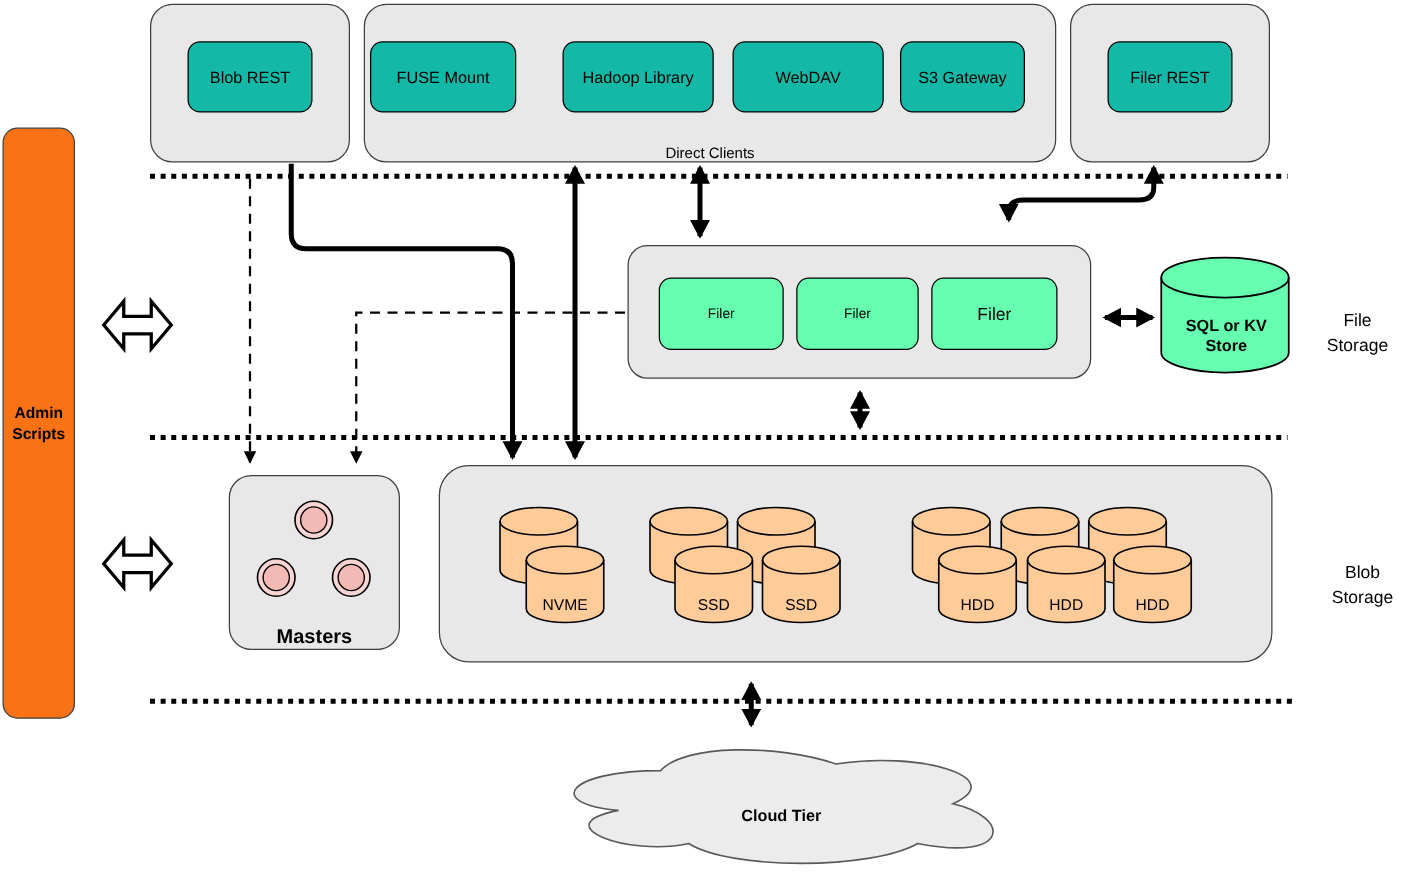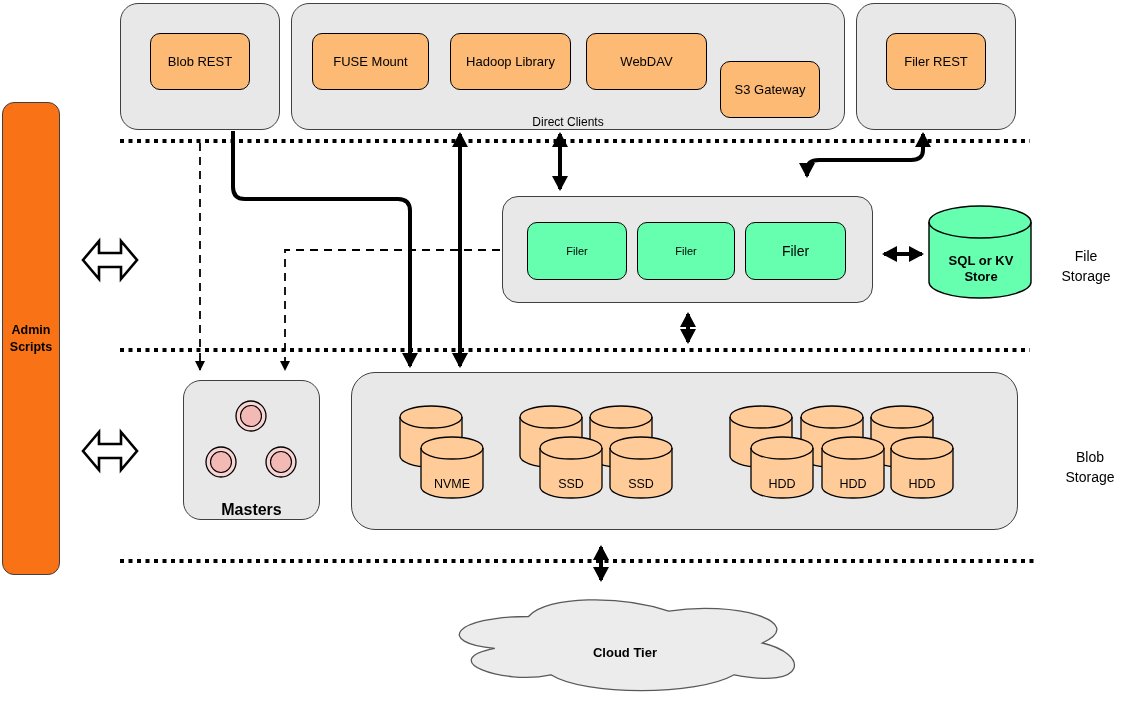--- a/index.html
+++ b/index.html
@@ -6,40 +6,40 @@
   .canvas {
     position:relative; width:1121px; height:701px; background:#ffffff;
     font-family:"Liberation Sans", sans-serif; color:#000;
     overflow:hidden;
   }
   .abs { position:absolute; box-sizing:border-box; }
   .container {
     background:#e8e8e8; border:1.3px solid #404040; border-radius:18px; z-index:1;
   }
   .obox {
-    background:#fdba74; border:1.3px solid #000; border-radius:10px; z-index:1;
+    background:#14b8a6; border:1.3px solid #000; border-radius:10px; z-index:1;
     display:flex; align-items:center; justify-content:center;
     font-size:13px; text-align:center;
   }
   .gbox {
     background:#66ffb0; border:1.3px solid #000; border-radius:10px; z-index:1;
     display:flex; align-items:center; justify-content:center;
     font-size:11px; text-align:left;
   }
   .lbl { position:absolute; z-index:3; text-align:center;margin-top:12px; }
   .svglayer { position:absolute; left:0; top:0; z-index:2; }
 
   
   .blobrest-c { left:120px; top:3px;  width:160px; height:127px; }
   .blobrest-b { left:150px; top:33px; width:100px; height:57px; }
   .dc-c       { left:291px; top:3px;  width:554px; height:127px; }
-  .fuse-b     { left:312px; top:33px; width:117px; height:57px; }
+  .fuse-b     { left:296px; top:33px; width:117px; height:57px; }
   .hadoop-b   { left:450px; top:33px; width:121px; height:57px; }
   .webdav-b   { left:586px; top:33px; width:121px; height:57px;justify-content:center; }
-  .s3-b       { left:720px; top:33px; width:100px; height:57px;margin-top:28px; }
+  .s3-b       { left:720px; top:33px; width:100px; height:57px; }
   .dc-lbl     { left:291px; top:103px; width:554px; font-size:12px; }
   .fr-c       { left:856px; top:3px;  width:160px; height:127px; }
   .fr-b       { left:886px; top:33px; width:100px; height:57px; }
 
   
   .admin-b {
     left:2px; top:102px; width:58px; height:473px;
     background:#f97316; border:1.3px solid #404040; border-radius:12px; z-index:1;
     display:flex; align-items:center; justify-content:center;
     font-size:12.5px; font-weight:bold; text-align:center; line-height:17px;

